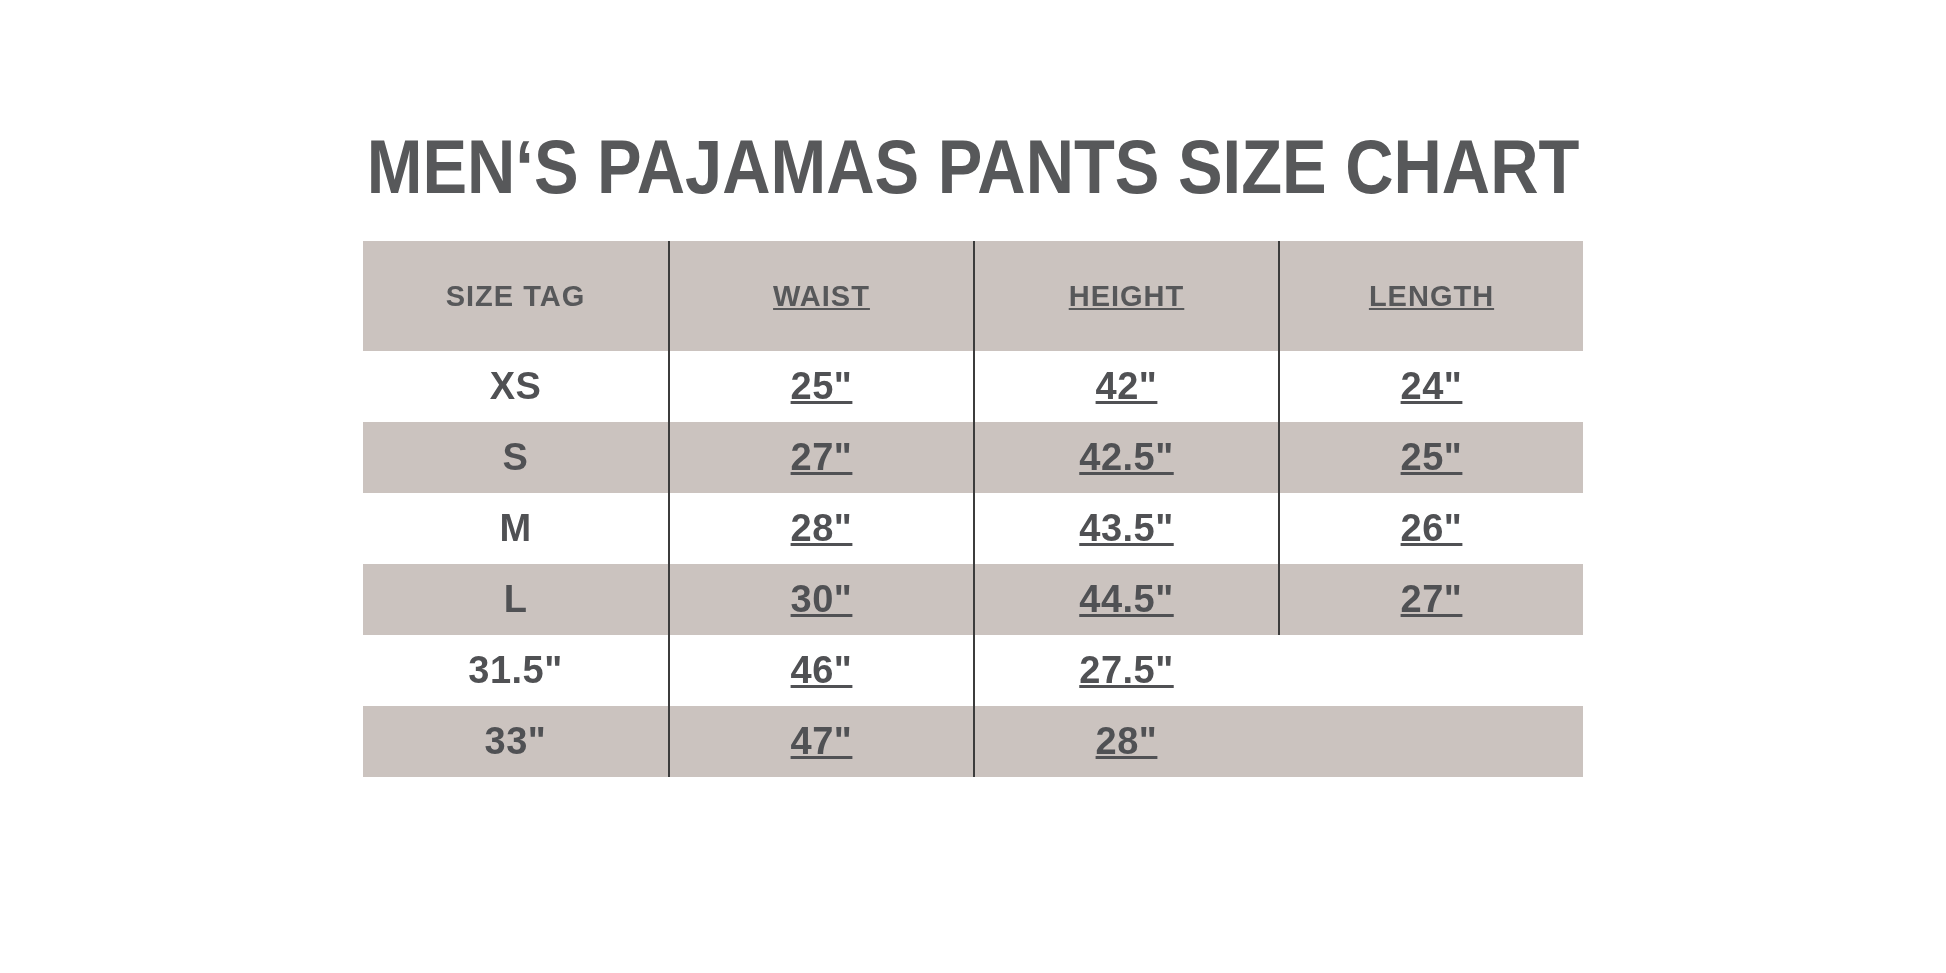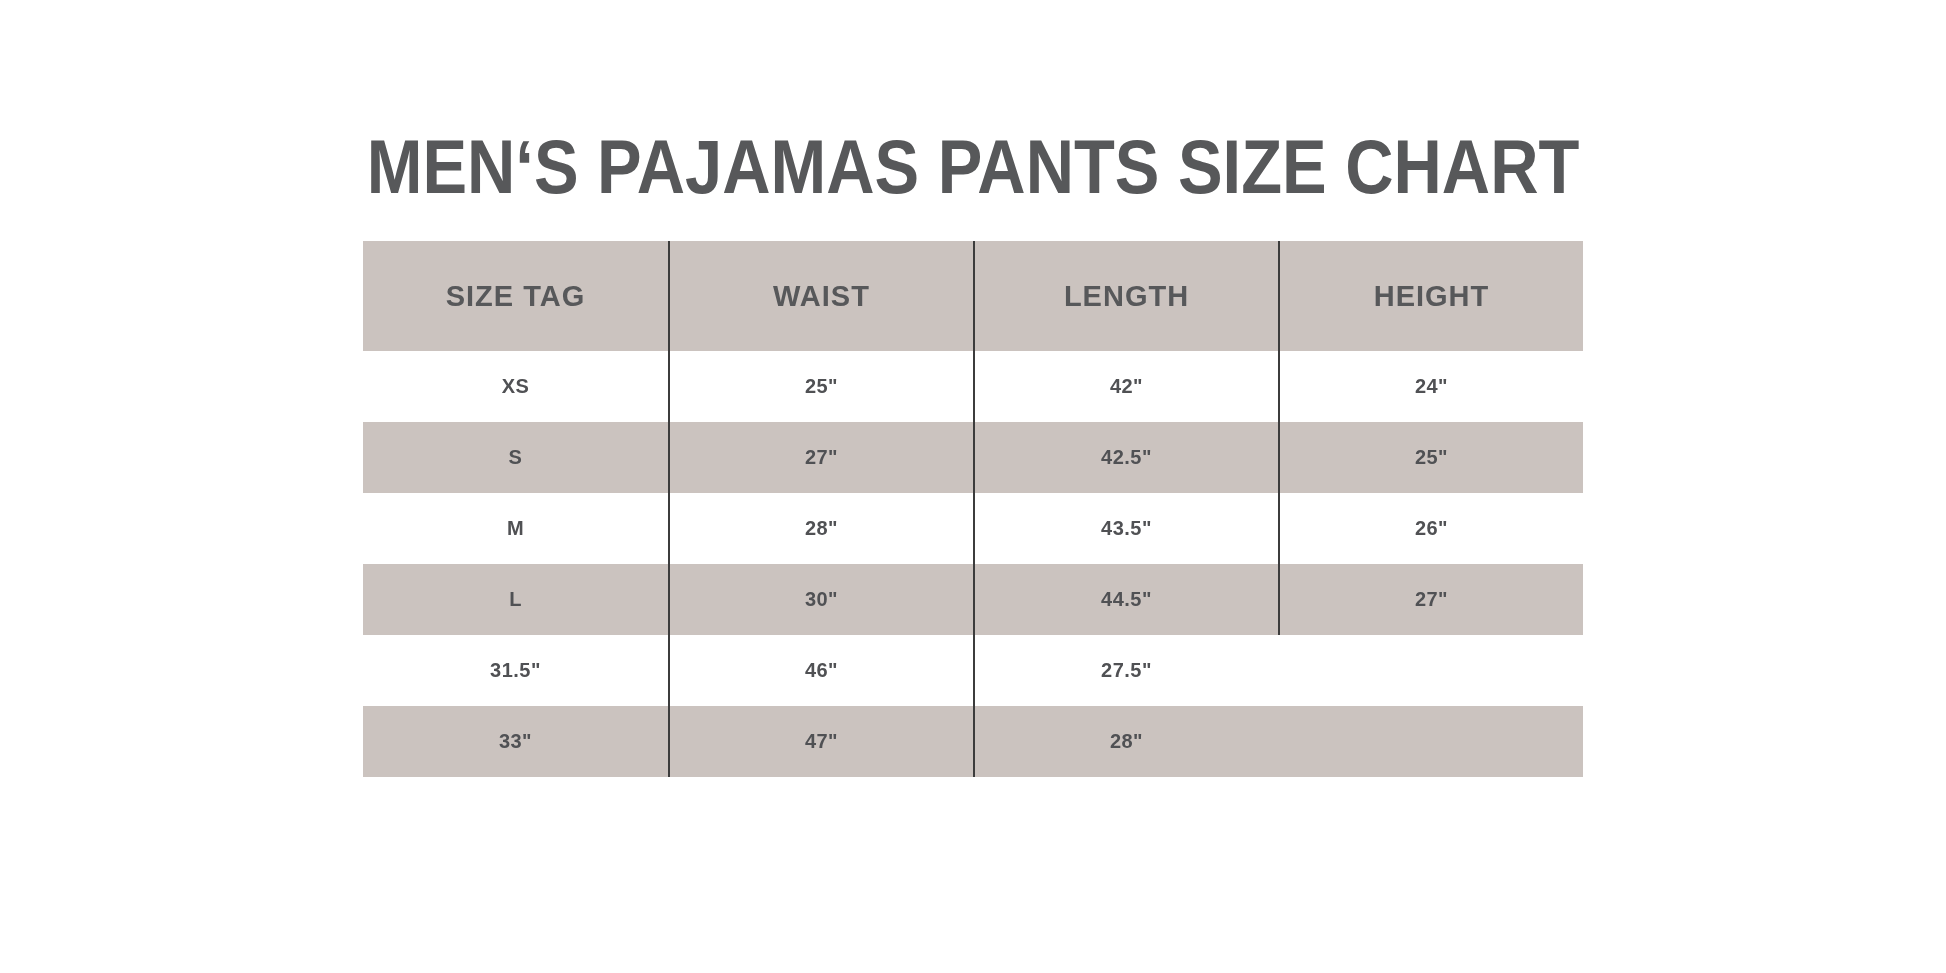--- a/index.html
+++ b/index.html
@@ -46,43 +46,44 @@
     height: 110px;
     background: var(--stripe, #cbc3bf);
   }
   .row.shaded {
     background: var(--stripe, #cbc3bf);
   }
   .cell {
     display: flex;
     align-items: center;
     justify-content: center;
-    font-size: 20px;
+    font-size: 38px;
     letter-spacing: 0.5px;
   }
   .header-row .cell {
     font-size: 29px;
     letter-spacing: 1px;
     color: var(--title, #57575a);
   }
   .cell + .cell {
     border-left: 2px solid var(--line, #3c3c3c);
+    text-decoration: underline;
   }
 </style>
 </head>
 <body>
 
 <h1 class="title">MEN‘S PAJAMAS PANTS SIZE CHART</h1>
 
 <div class="size-table">
   <div class="row header-row">
     <div class="cell">SIZE TAG</div>
     <div class="cell">WAIST</div>
+    <div class="cell">HEIGHT</div>
     <div class="cell">LENGTH</div>
-    <div class="cell">HEIGHT</div>
   </div>
   <div>
 
   <div class="row">
       <div class="cell">XS</div>
       <div class="cell">25"</div>
       <div class="cell">42"</div>
       <div class="cell">24"</div>
     </div>
       <div class="row shaded">

